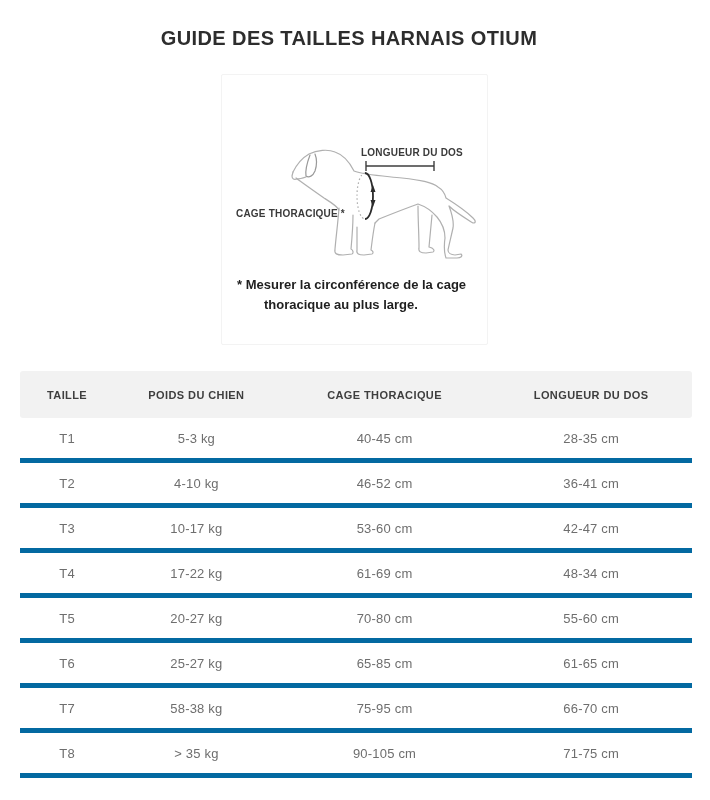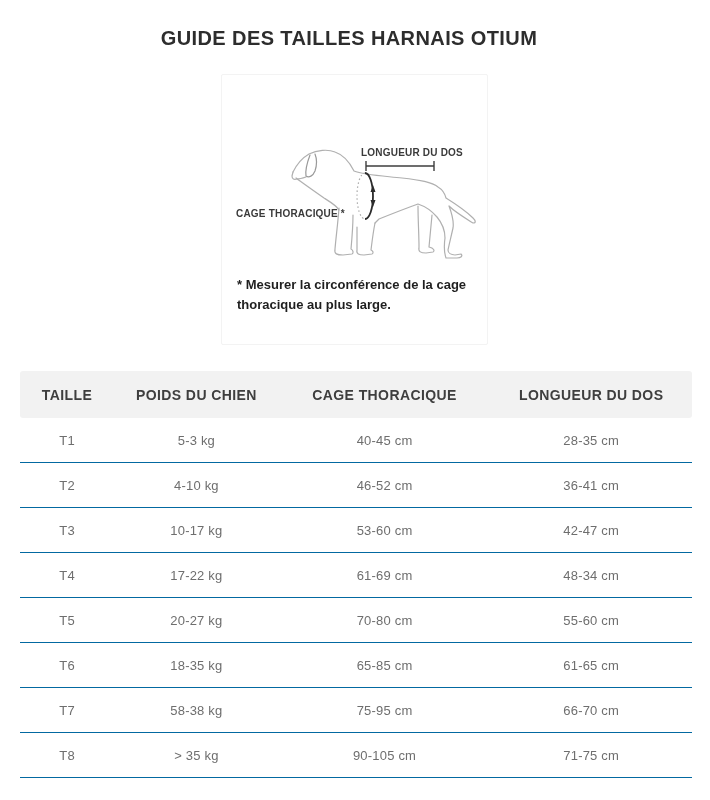--- a/index.html
+++ b/index.html
@@ -32,46 +32,46 @@
   .diagram-box svg { display: block; }
   .measure-note {
     position: absolute;
     left: 15px; top: 200px;
     width: 240px;
     font-size: 13px;
     font-weight: 600;
     line-height: 20px;
     color: #1f1f1f;
   }
-  .measure-note .line2 { margin-left: 0; }
+  .measure-note .line2 { margin-left: 27px; }
   .size-table {
     position: absolute;
     left: 20px; top: 371px;
     width: 672px;
   }
   .grid-cols {
     display: grid;
     grid-template-columns: 14% 24.5% 31.5% 30%;
     align-items: center;
   }
   .table-head {
     height: 47px;
     background: #f2f2f2;
     border-radius: 3px;
   }
   .th {
     text-align: center;
-    font-size: 14px;
+    font-size: 11px;
     font-weight: bold;
     letter-spacing: 0.4px;
     color: #3e3e3e;
   }
   .table-row {
     height: 45px;
-    border-bottom: 1px solid #0369a1;
+    border-bottom: 5px solid #0369a1;
   }
   .td {
     text-align: center;
     font-size: 13px;
     letter-spacing: 0.2px;
     color: #6e6e6e;
   }
   .svg-label {
     font-family: "Liberation Sans", sans-serif;
     font-size: 10px;
@@ -195,21 +195,21 @@
       <div class="td">48-34 cm</div>
     </div>
     <div class="table-row grid-cols">
       <div class="td">T5</div>
       <div class="td">20-27 kg</div>
       <div class="td">70-80 cm</div>
       <div class="td">55-60 cm</div>
     </div>
     <div class="table-row grid-cols">
       <div class="td">T6</div>
-      <div class="td">18-35 kg</div>
+      <div class="td">25-27 kg</div>
       <div class="td">65-85 cm</div>
       <div class="td">61-65 cm</div>
     </div>
     <div class="table-row grid-cols">
       <div class="td">T7</div>
       <div class="td">58-38 kg</div>
       <div class="td">75-95 cm</div>
       <div class="td">66-70 cm</div>
     </div>
     <div class="table-row grid-cols">

